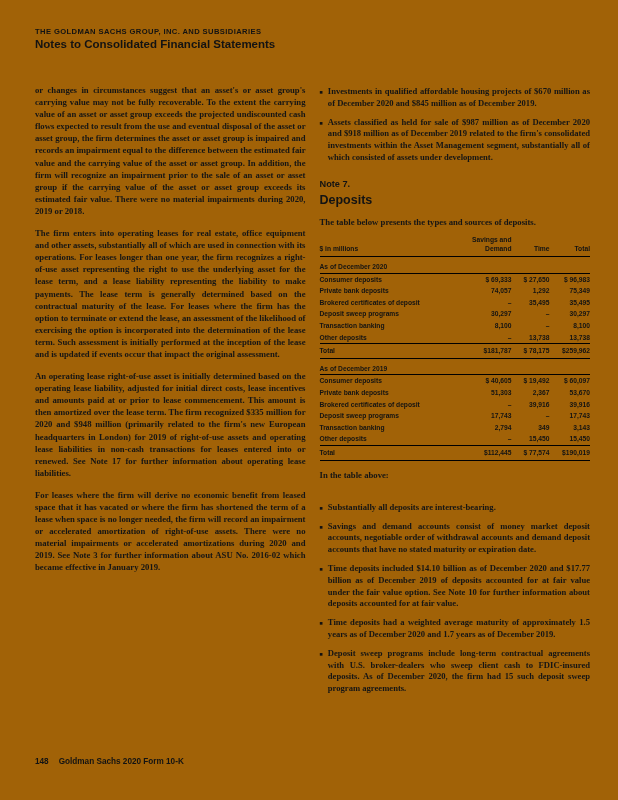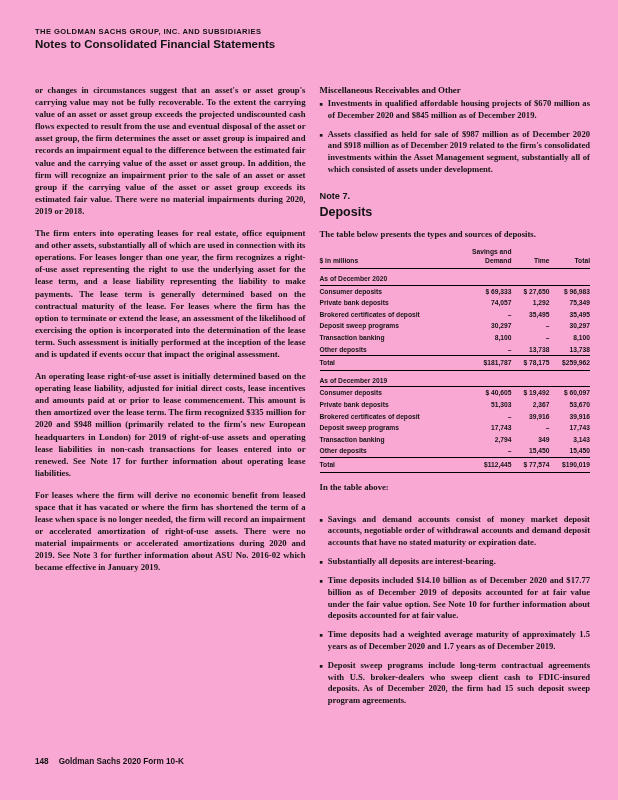--- a/index.html
+++ b/index.html
@@ -1,16 +1,16 @@
 <!DOCTYPE html>
 <html><head>
 <meta charset="utf-8">
 <style>
   html,body{margin:0;padding:0;background:#ffffff;}
-  .page{position:relative;width:618px;height:800px;background:#f9a8d4;overflow:hidden;color:#101010;}
+  .page{position:relative;width:618px;height:800px;background:#a16207;overflow:hidden;color:#101010;}
   .page-header{position:absolute;top:27px;left:35px;}
   .company-line{font:700 7.6px/9px "Liberation Sans",sans-serif;letter-spacing:.4px;color:#131313;}
   .doc-title{font:700 11.5px/13px "Liberation Sans",sans-serif;margin-top:2px;color:#131313;}
   .columns{position:absolute;top:84px;left:35px;width:555px;display:flex;gap:14px;}
   .col{flex:1;min-width:0;}
   .body-p{font:700 8.7px/12.1px "Liberation Serif",serif;text-align:justify;margin:0 0 10px;color:#151515;}
   .subhead{font:700 8.9px/11px "Liberation Serif",serif;margin:1px 0 2px;color:#111;}
   .intro-p{font:700 8.7px/12.1px "Liberation Serif",serif;margin:0 0 6px;color:#151515;}
   ul.bullets{list-style:none;margin:2px 0 8px;padding:0;}
   ul.bullets li{display:flex;gap:5px;margin:0 0 7px;}
@@ -45,21 +45,20 @@
   <div class="columns">
 
     <section class="col">
       <p class="body-p">or changes in circumstances suggest that an asset's or asset group's carrying value may not be fully recoverable. To the extent the carrying value of an asset or asset group exceeds the projected undiscounted cash flows expected to result from the use and eventual disposal of the asset or asset group, the firm determines the asset or asset group is impaired and records an impairment equal to the difference between the estimated fair value and the carrying value of the asset or asset group. In addition, the firm will recognize an impairment prior to the sale of an asset or asset group if the carrying value of the asset or asset group exceeds its estimated fair value. There were no material impairments during 2020, 2019 or 2018.</p>
       <p class="body-p">The firm enters into operating leases for real estate, office equipment and other assets, substantially all of which are used in connection with its operations. For leases longer than one year, the firm recognizes a right-of-use asset representing the right to use the underlying asset for the lease term, and a lease liability representing the liability to make payments. The lease term is generally determined based on the contractual maturity of the lease. For leases where the firm has the option to terminate or extend the lease, an assessment of the likelihood of exercising the option is incorporated into the determination of the lease term. Such assessment is initially performed at the inception of the lease and is updated if events occur that impact the original assessment.</p>
       <p class="body-p">An operating lease right-of-use asset is initially determined based on the operating lease liability, adjusted for initial direct costs, lease incentives and amounts paid at or prior to lease commencement. This amount is then amortized over the lease term. The firm recognized $335 million for 2020 and $948 million (primarily related to the firm's new European headquarters in London) for 2019 of right-of-use assets and operating lease liabilities in non-cash transactions for leases entered into or renewed. See Note 17 for further information about operating lease liabilities.</p>
       <p class="body-p">For leases where the firm will derive no economic benefit from leased space that it has vacated or where the firm has shortened the term of a lease when space is no longer needed, the firm will record an impairment or accelerated amortization of right-of-use assets. There were no material impairments or accelerated amortizations during 2020 and 2019. See Note 3 for further information about ASU No. 2016-02 which became effective in January 2019.</p>
     </section>
 
     <section class="col">
-      <div class="subhead">Miscellaneous Receivables and Other</div>
 
       <ul class="bullets">
         <li>
           <span class="bullet-glyph">■</span>
           <span class="bullet-text">Investments in qualified affordable housing projects of $670 million as of December 2020 and $845 million as of December 2019.</span>
         </li>
         <li>
           <span class="bullet-glyph">■</span>
           <span class="bullet-text">Assets classified as held for sale of $987 million as of December 2020 and $918 million as of December 2019 related to the firm's consolidated investments within the Asset Management segment, substantially all of which consisted of assets under development.</span>
         </li>
@@ -174,25 +173,25 @@
             <td>$190,019</td>
           </tr>
         </tbody>
       </table>
 
       <p class="lead-in">In the table above:</p>
 
       <ul class="bullets">
         <li>
           <span class="bullet-glyph">■</span>
+          <span class="bullet-text">Substantially all deposits are interest-bearing.</span>
+        </li>
+        <li>
+          <span class="bullet-glyph">■</span>
           <span class="bullet-text">Savings and demand accounts consist of money market deposit accounts, negotiable order of withdrawal accounts and demand deposit accounts that have no stated maturity or expiration date.</span>
-        </li>
-        <li>
-          <span class="bullet-glyph">■</span>
-          <span class="bullet-text">Substantially all deposits are interest-bearing.</span>
         </li>
         <li>
           <span class="bullet-glyph">■</span>
           <span class="bullet-text">Time deposits included $14.10 billion as of December 2020 and $17.77 billion as of December 2019 of deposits accounted for at fair value under the fair value option. See Note 10 for further information about deposits accounted for at fair value.</span>
         </li>
         <li>
           <span class="bullet-glyph">■</span>
           <span class="bullet-text">Time deposits had a weighted average maturity of approximately 1.5 years as of December 2020 and 1.7 years as of December 2019.</span>
         </li>
         <li>

